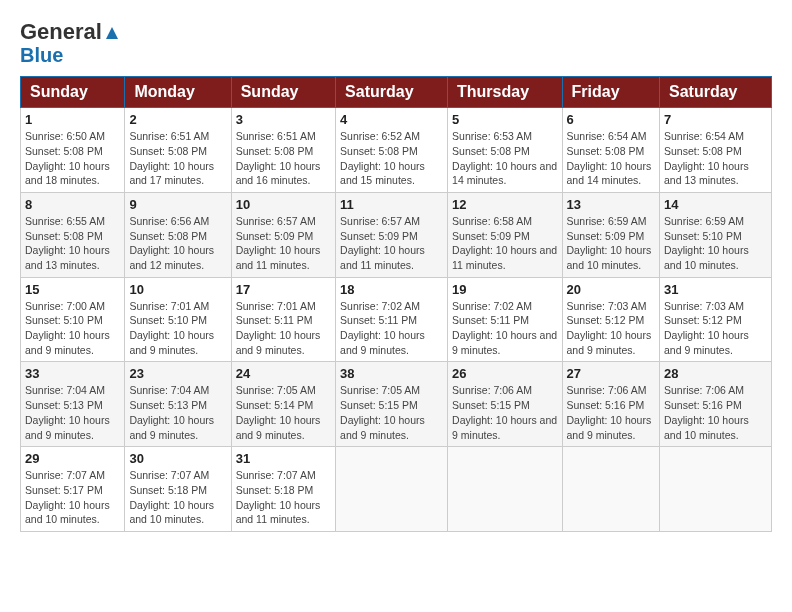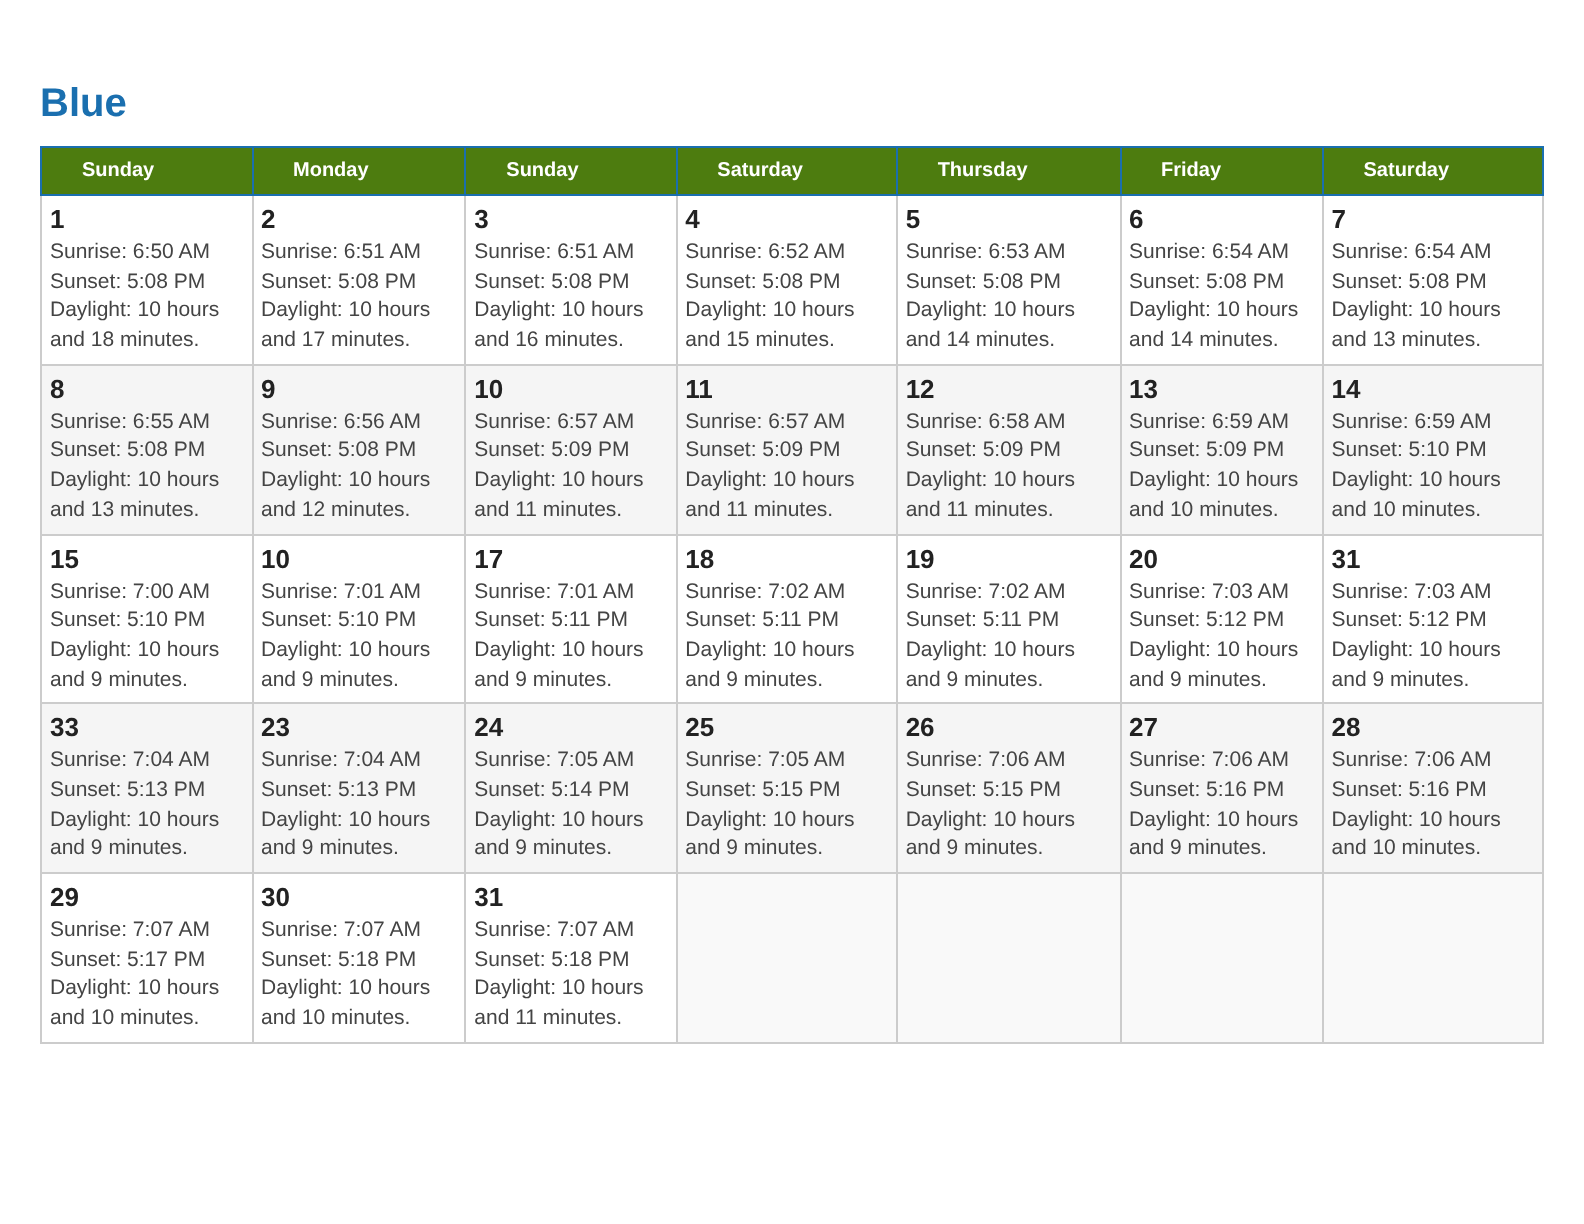--- a/index.html
+++ b/index.html
@@ -39,25 +39,25 @@
     .location {
       font-size: 14px;
       color: #555;
     }
     table {
       width: 100%;
       border-collapse: collapse;
       font-size: 11px;
     }
     thead tr th {
-      background-color: #4d7c0f;
+      background-color: #7f1d1d;
       color: #fff;
-      padding: 6px 20px;
+      padding: 6px 9px;
       text-align: left;
-      font-size: 10px;
+      font-size: 16px;
       font-weight: bold;
       border: 1px solid #1a6faf;
     }
     tbody tr td {
       border: 1px solid #ccc;
       vertical-align: top;
       padding: 4px;
       min-height: 70px;
       background: #fff;
     }
@@ -79,21 +79,28 @@
     .empty-cell {
       background: #f9f9f9;
     }
   </style>
 </head>
 <body>
 
 <div class="header">
   <div class="logo">
     <div style="display:flex;align-items:center;">
-      <span class="logo-text" style="color:#1a6faf;font-size:20px;margin-top:21px;">Blue</span>
+      <span class="logo-text">
+        <span class="general">General</span><svg width="16" height="16" viewBox="0 0 16 16" style="display:inline;vertical-align:middle;margin-left:2px;">
+            <polygon points="8,2 14,14 2,14" fill="#1a6faf"></polygon>
+          </svg>
+      </span>
+    </div>
+    <div style="display:flex;align-items:center;">
+      <span class="logo-text" style="color:#1a6faf;font-size:20px;">Blue</span>
     </div>
   </div>
   <div class="title-block">
     <div class="month-title"></div>
     <div class="location"></div>
   </div>
 </div>
 
 <table>
   <thead>
@@ -301,21 +308,21 @@
       </td>
         <td>
         <span class="day-num">24</span>
         <div class="day-info">
           Sunrise: 7:05 AM<br>
           Sunset: 5:14 PM<br>
           Daylight: 10 hours and 9 minutes.
         </div>
       </td>
         <td>
-        <span class="day-num">25</span>
+        <span class="day-num">38</span>
         <div class="day-info">
           Sunrise: 7:05 AM<br>
           Sunset: 5:15 PM<br>
           Daylight: 10 hours and 9 minutes.
         </div>
       </td>
         <td>
         <span class="day-num">26</span>
         <div class="day-info">
           Sunrise: 7:06 AM<br>

